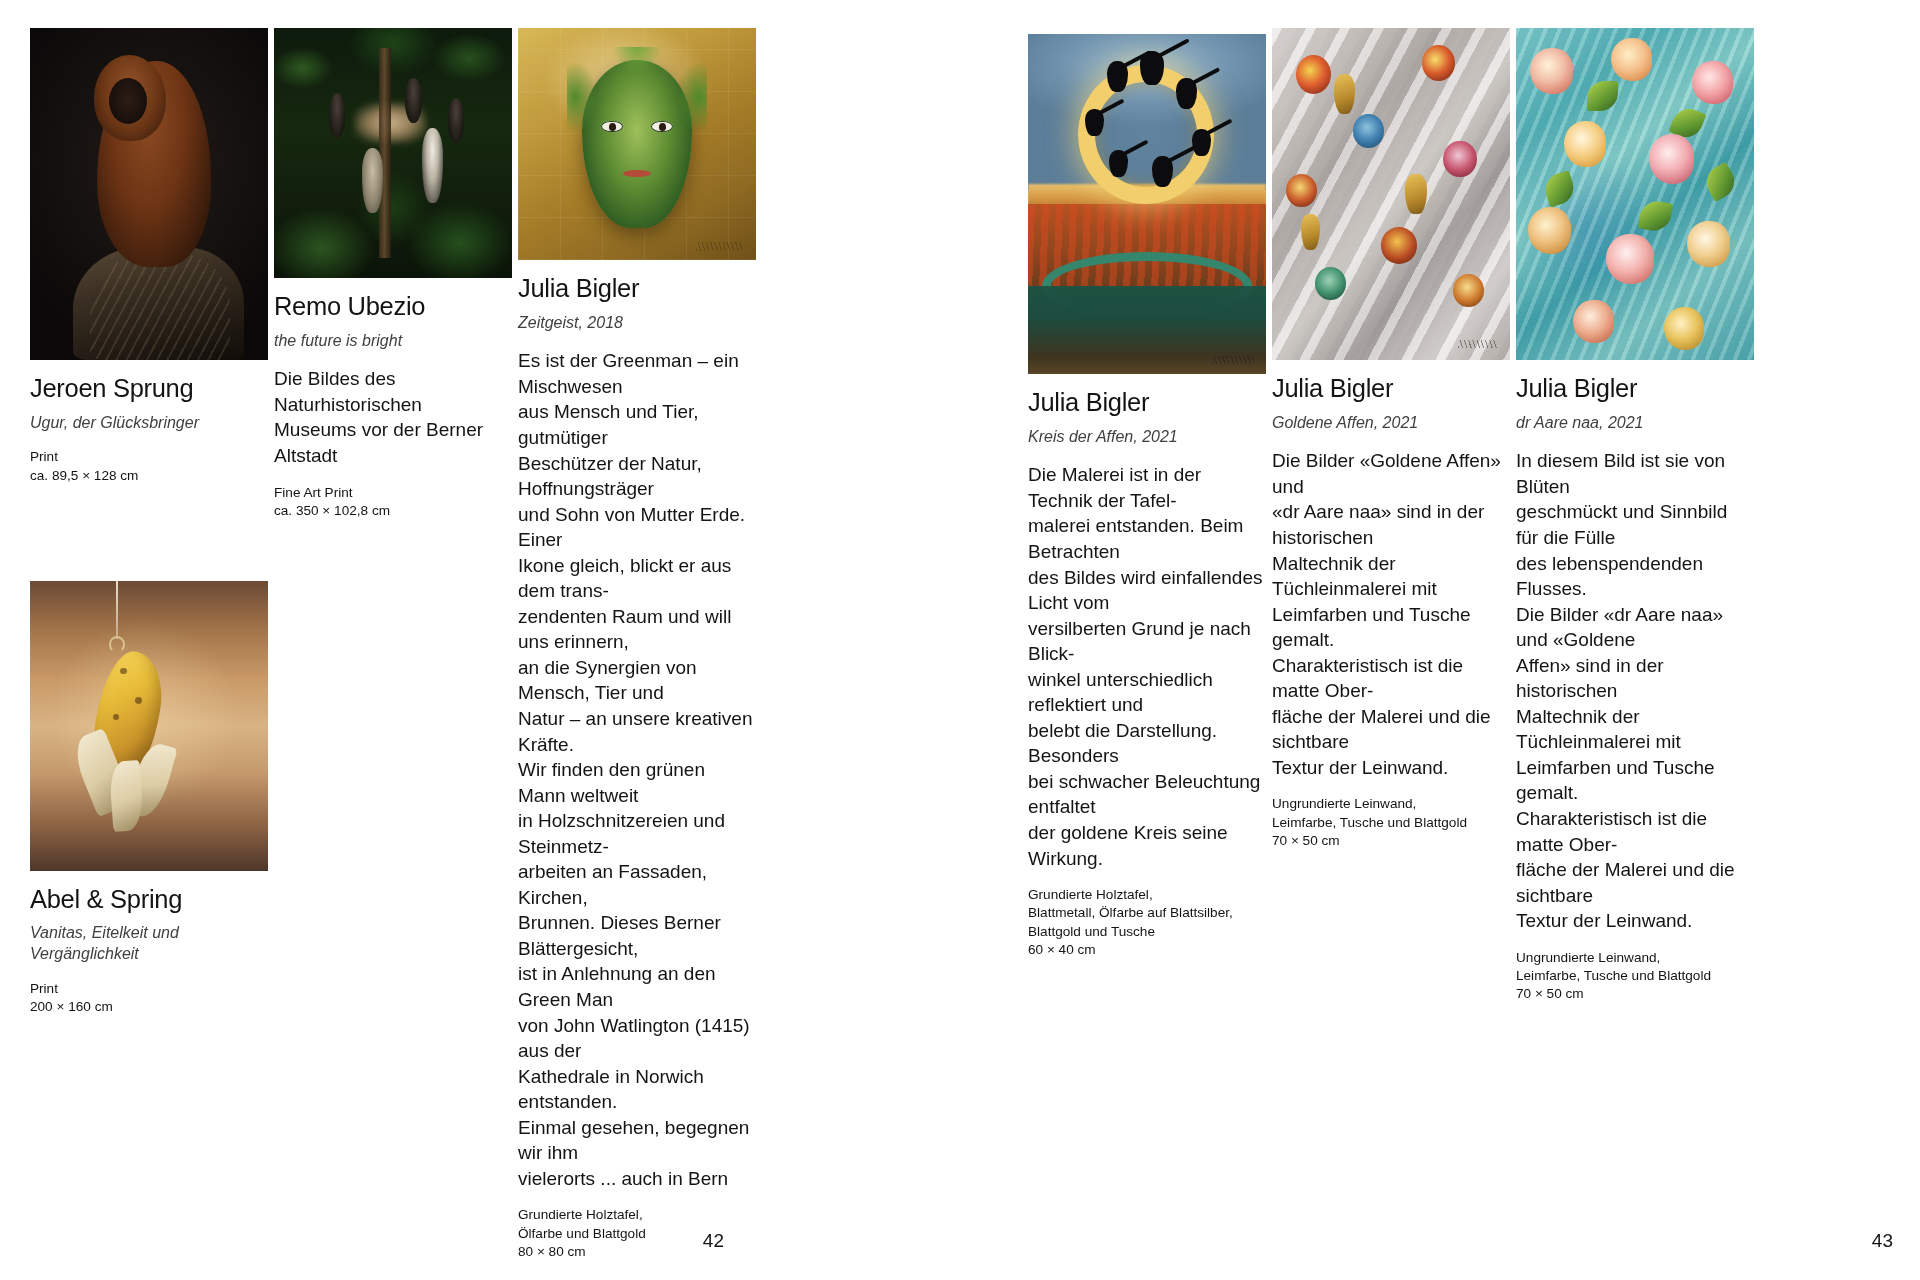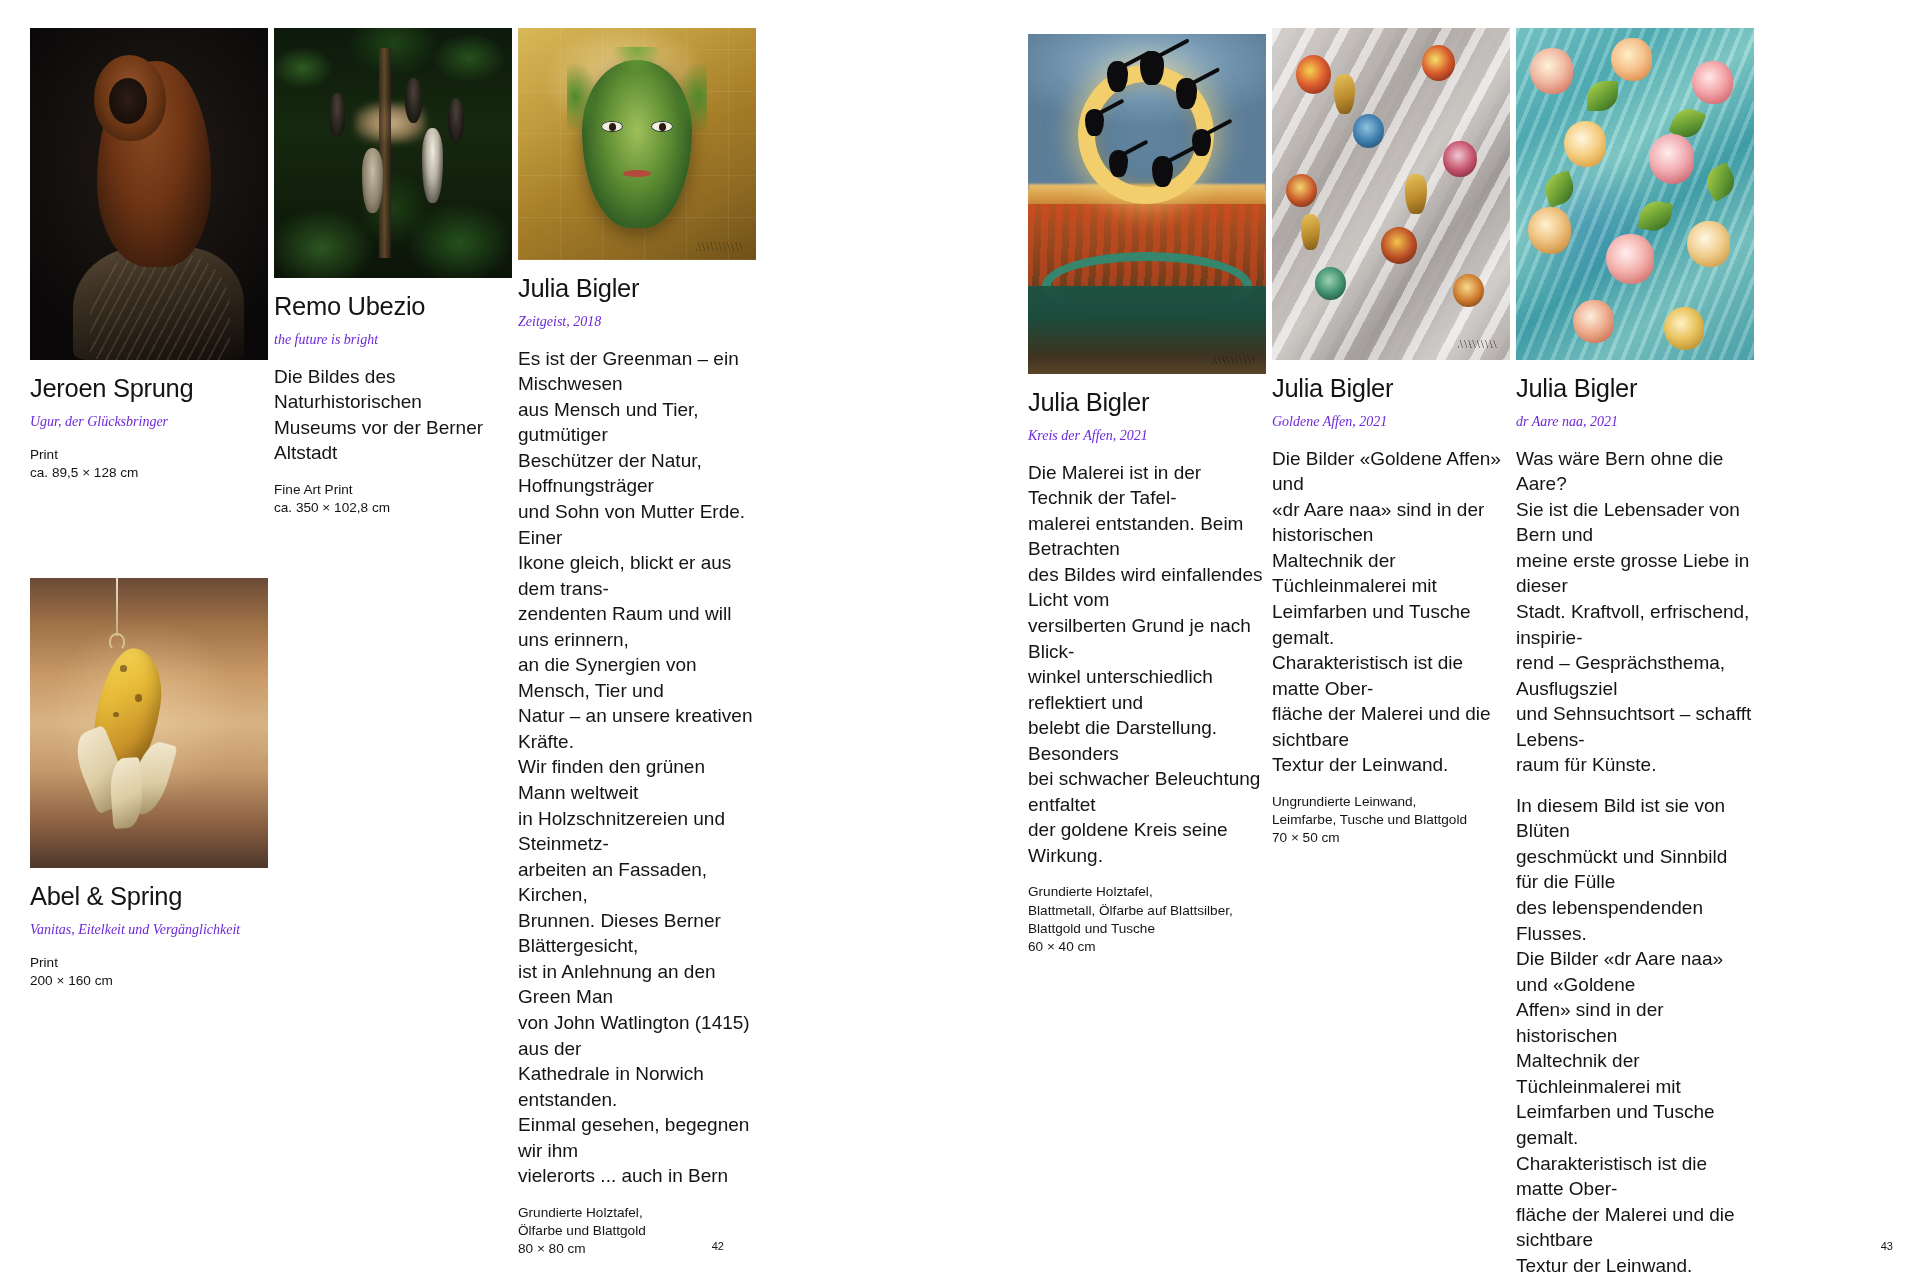--- a/index.html
+++ b/index.html
@@ -52,47 +52,46 @@
 
   .cap-title {
     font-size: 25.5px;
     font-weight: 400;
     letter-spacing: -0.3px;
     line-height: 1.12;
     margin-top: 14px;
     color: #141414;
   }
   .cap-subtitle {
-    font-size: 14px;
+    font-size: 16px;
     font-style: italic;
     line-height: 1.3;
     margin-top: 10px;
-    color: #6d28d9;
-    font-family: Liberation Serif, serif;
+    color: #404040;
   }
   .cap-body {
     font-size: 19px;
     line-height: 1.345;
     margin-top: 15px;
     color: #141414;
     white-space: pre-line;
   }
   .cap-body + .cap-body { margin-top: 15px; }
   .cap-meta {
     font-size: 13.6px;
     line-height: 1.345;
     margin-top: 15px;
     color: #141414;
     white-space: pre-line;
   }
 
   .folio {
     position: absolute;
     bottom: 28px;
-    font-size: 11px;
+    font-size: 19px;
     color: #141414;
   }
   .folio-left  { right: 236px; }
   .folio-right { right: 27px; }
 
   
 
   
   .art-ugur { height: 332px; background: radial-gradient(ellipse 70% 60% at 52% 40%, #241c18 0%, #16120f 48%, #0a0809 100%); }
   .art-ugur .body {
@@ -525,27 +524,20 @@
           <div class="bl b4"></div>
           <div class="bl b5"></div>
           <div class="bl b6"></div>
           <div class="bl b7"></div>
           <div class="bl b8"></div>
           <div class="bl b9"></div>
           <div class="bl b10"></div>
         </div>
         <div class="cap-title">Julia Bigler</div>
         <div class="cap-subtitle">dr Aare naa, 2021</div>
-        <div class="cap-body">Was wäre Bern ohne die Aare?
-Sie ist die Lebensader von Bern und
-meine erste grosse Liebe in dieser
-Stadt. Kraftvoll, erfrischend, inspirie-
-rend – Gesprächsthema, Ausflugsziel
-und Sehnsuchtsort – schafft Lebens-
-raum für Künste.</div>
         <div class="cap-body">In diesem Bild ist sie von Blüten
 geschmückt und Sinnbild für die Fülle
 des lebenspendenden Flusses.
 Die Bilder «dr Aare naa» und «Goldene
 Affen» sind in der historischen
 Maltechnik der Tüchleinmalerei mit
 Leimfarben und Tusche gemalt.
 Charakteristisch ist die matte Ober-
 fläche der Malerei und die sichtbare
 Textur der Leinwand.</div>

